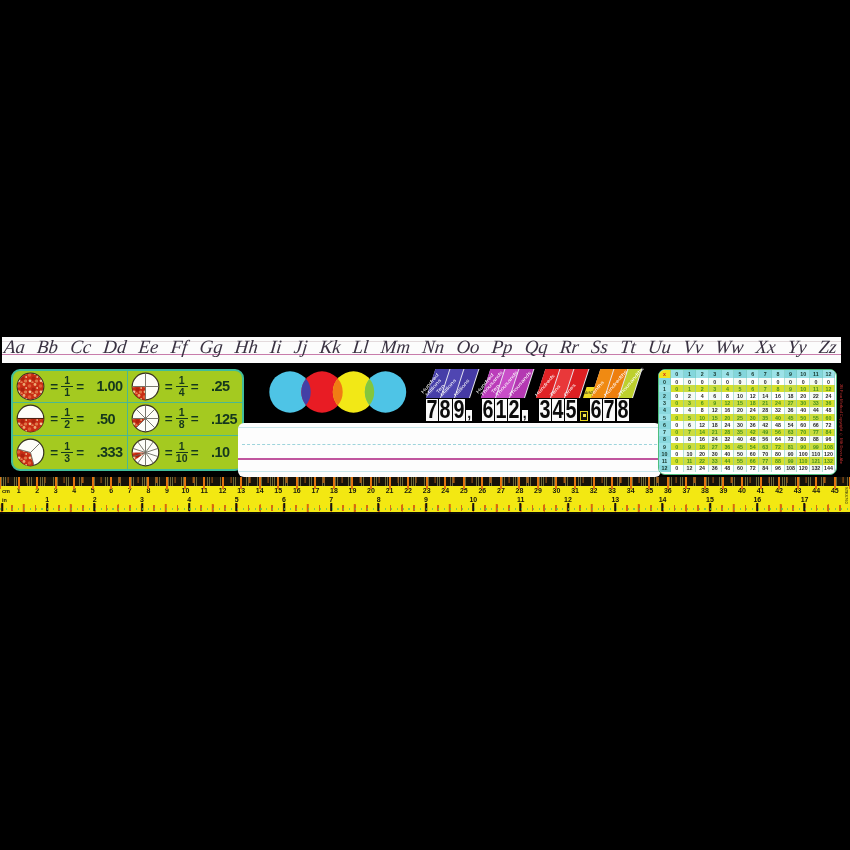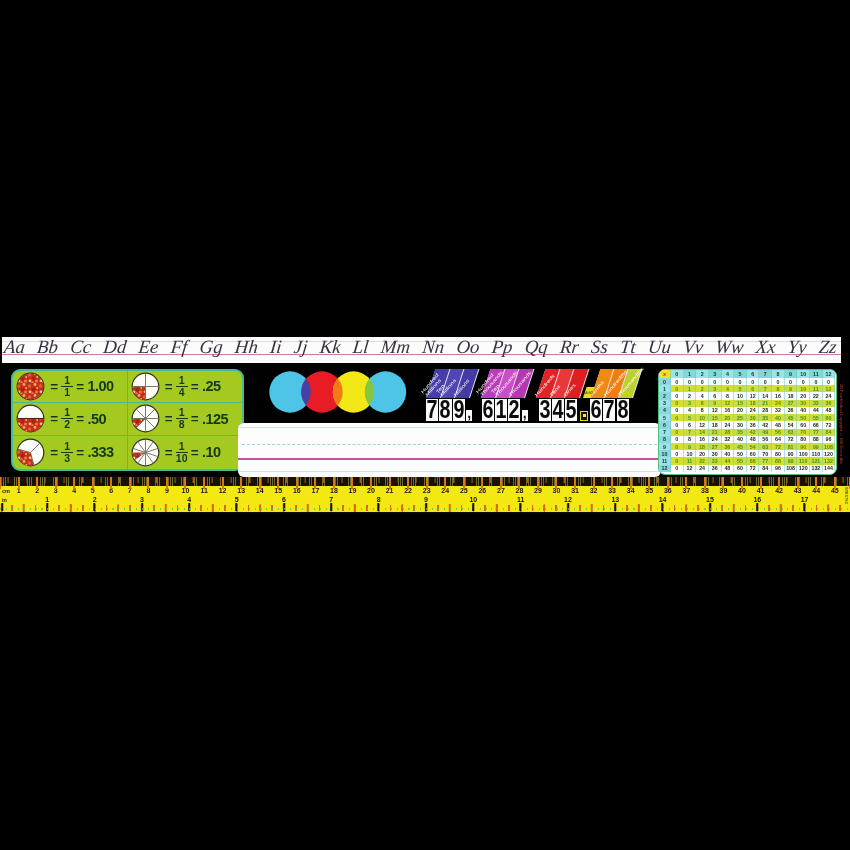--- a/index.html
+++ b/index.html
@@ -14,21 +14,21 @@
 #fchart{left:11px;top:368.5px;width:233px;height:102px;background:#a4ca20;border:2.5px solid #41bd9b;
  border-radius:9px;box-sizing:border-box;display:grid;grid-template-columns:1fr 1fr;grid-template-rows:1fr 1fr 1fr;}
 .fcell{display:flex;align-items:center;border-right:1px solid #4ab892;border-bottom:1px solid #4ab892;
  padding-left:3px;color:#15381d;font-weight:bold;}
 .fcell:nth-child(2n){border-right:none;}
 .fcell:nth-child(5),.fcell:nth-child(6){border-bottom:none;}
 .fcell svg{flex:0 0 auto;margin-right:2px;}
 .feq{font-size:13.5px;margin:0 3.2px;}
 .frac{display:inline-flex;flex-direction:column;align-items:center;font-size:10.5px;line-height:1.05;}
 .fn{padding:0 3px;border-bottom:1.5px solid #15381d;}
-.fval{font-size:14.5px;letter-spacing:-0.5px;margin-left:0;}
+.fval{font-size:14.5px;letter-spacing:-0.5px;margin-left:9px;}
 
 #venn{left:266.5px;top:368.5px;}
 
 #pvchart{left:424.5px;top:369px;width:226px;height:52px;}
 .pvhead{position:absolute;left:0;top:0;width:100%;height:29px;}
 .pvg{position:absolute;top:0;height:29px;transform:skewX(-18deg);transform-origin:0 100%;background:#e8e8f0;}
 .pvhc{position:absolute;top:0;height:100%;}
 .pvlab{position:absolute;left:2px;bottom:1px;transform:rotate(-62deg);transform-origin:0 100%;
  color:#fff;font-style:italic;font-size:5.5px;line-height:1;white-space:nowrap;}
 .pvand{position:absolute;top:18px;height:11px;transform:skewX(-18deg);transform-origin:0 100%;

